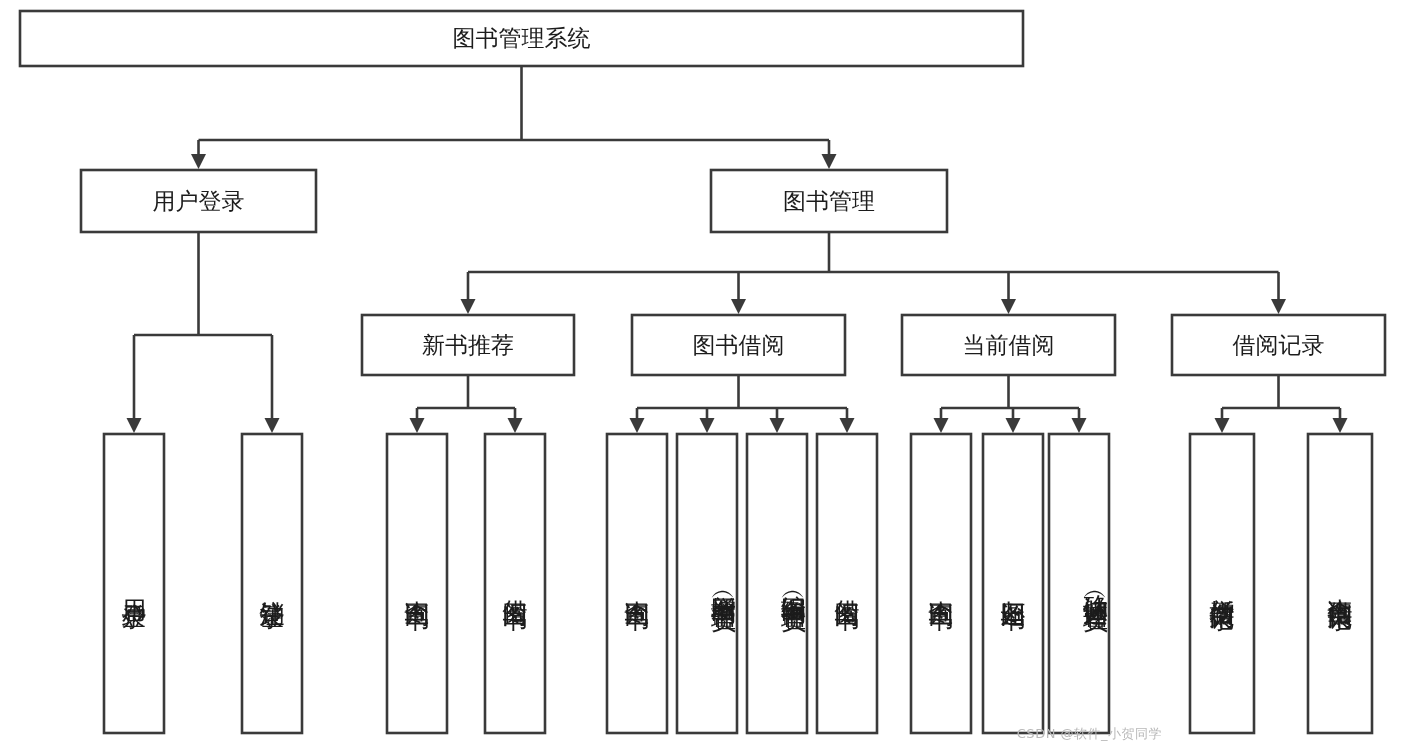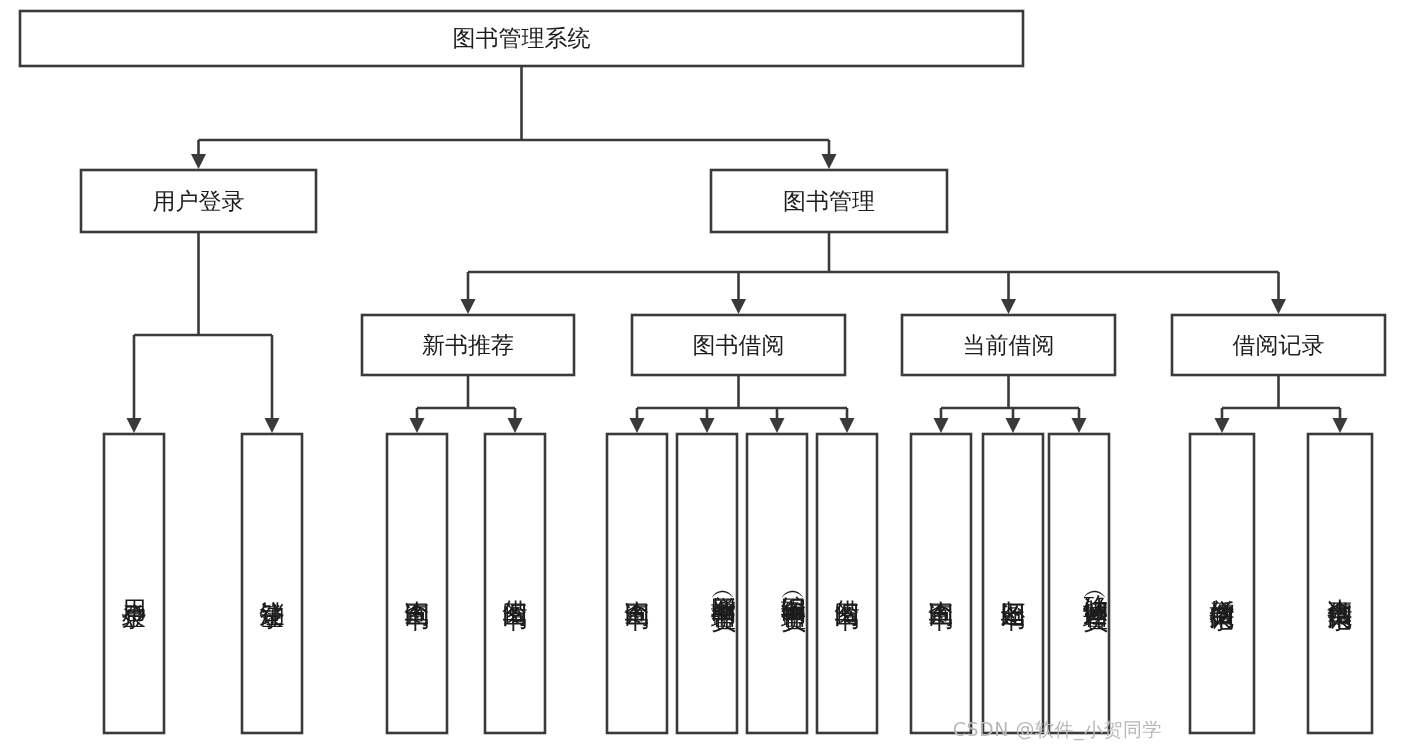--- a/index.html
+++ b/index.html
@@ -67,21 +67,21 @@
     pointer-events: none;
   }
   .leaf-label.centered {
     align-items: center;
   }
   .watermark {
     position: absolute;
     right: 10px;
     bottom: 4px;
     font-family: "DejaVu Sans", "Liberation Sans", sans-serif;
-    font-size: 19px;
+    font-size: 13px;
     color: #b9b9b9;
     letter-spacing: 0.5px;
     white-space: nowrap;
   }
 </style>
 </head>
 <body>
 
 <div id="diagram-root">
   <svg class="diagram-canvas" id="diagram-svg" viewBox="0 0 1405 747" xmlns="http://www.w3.org/2000/svg">

